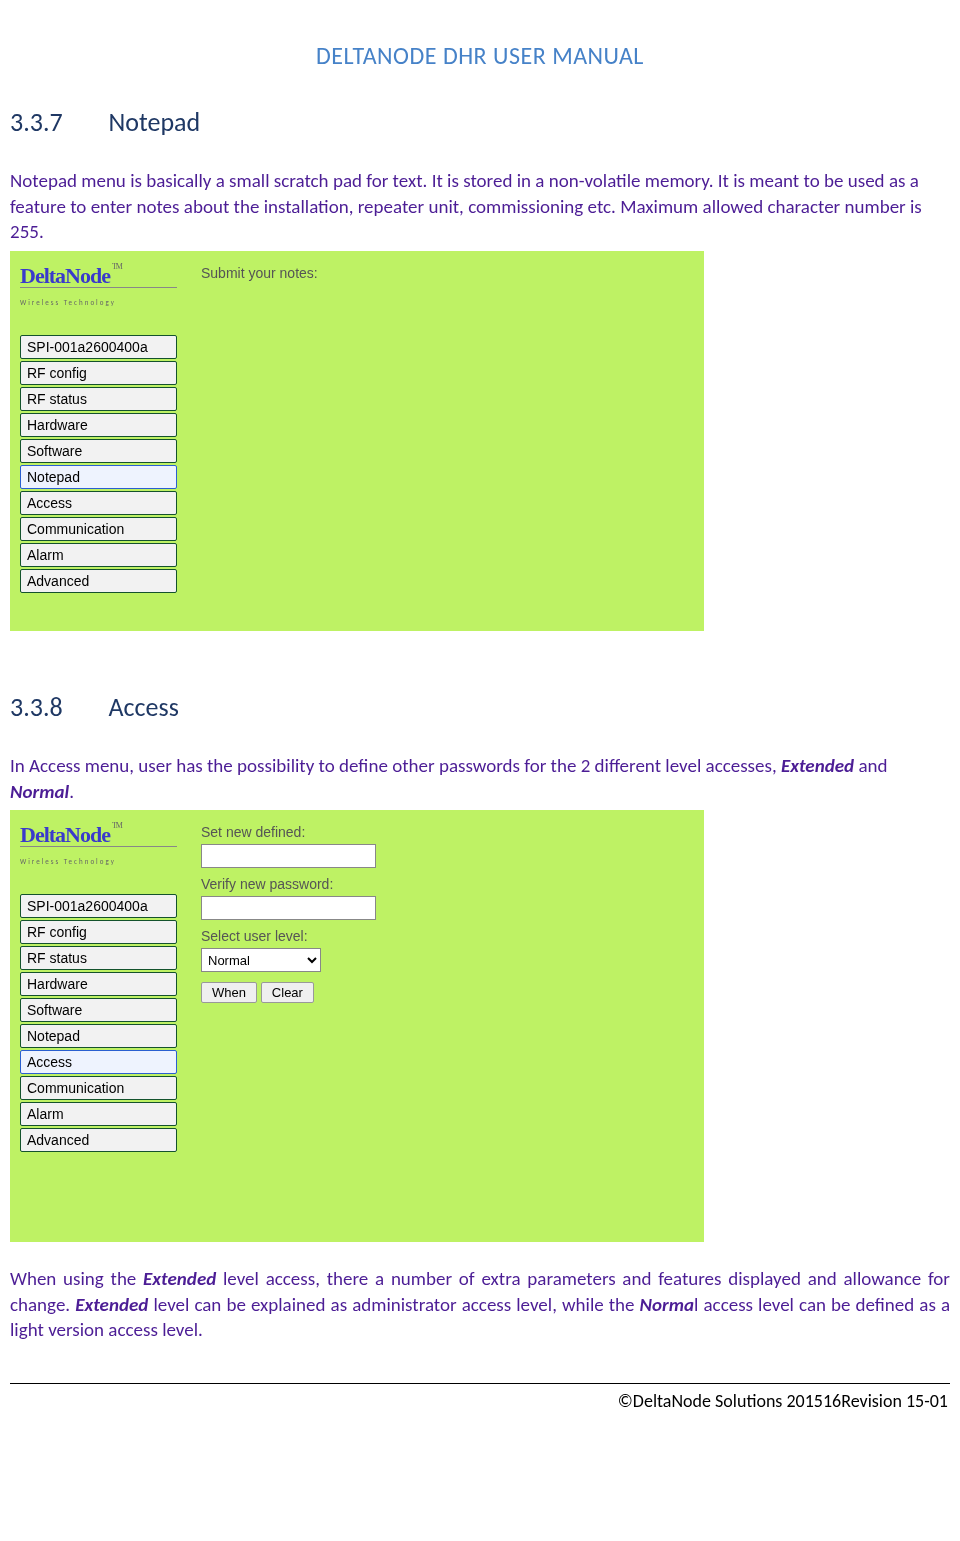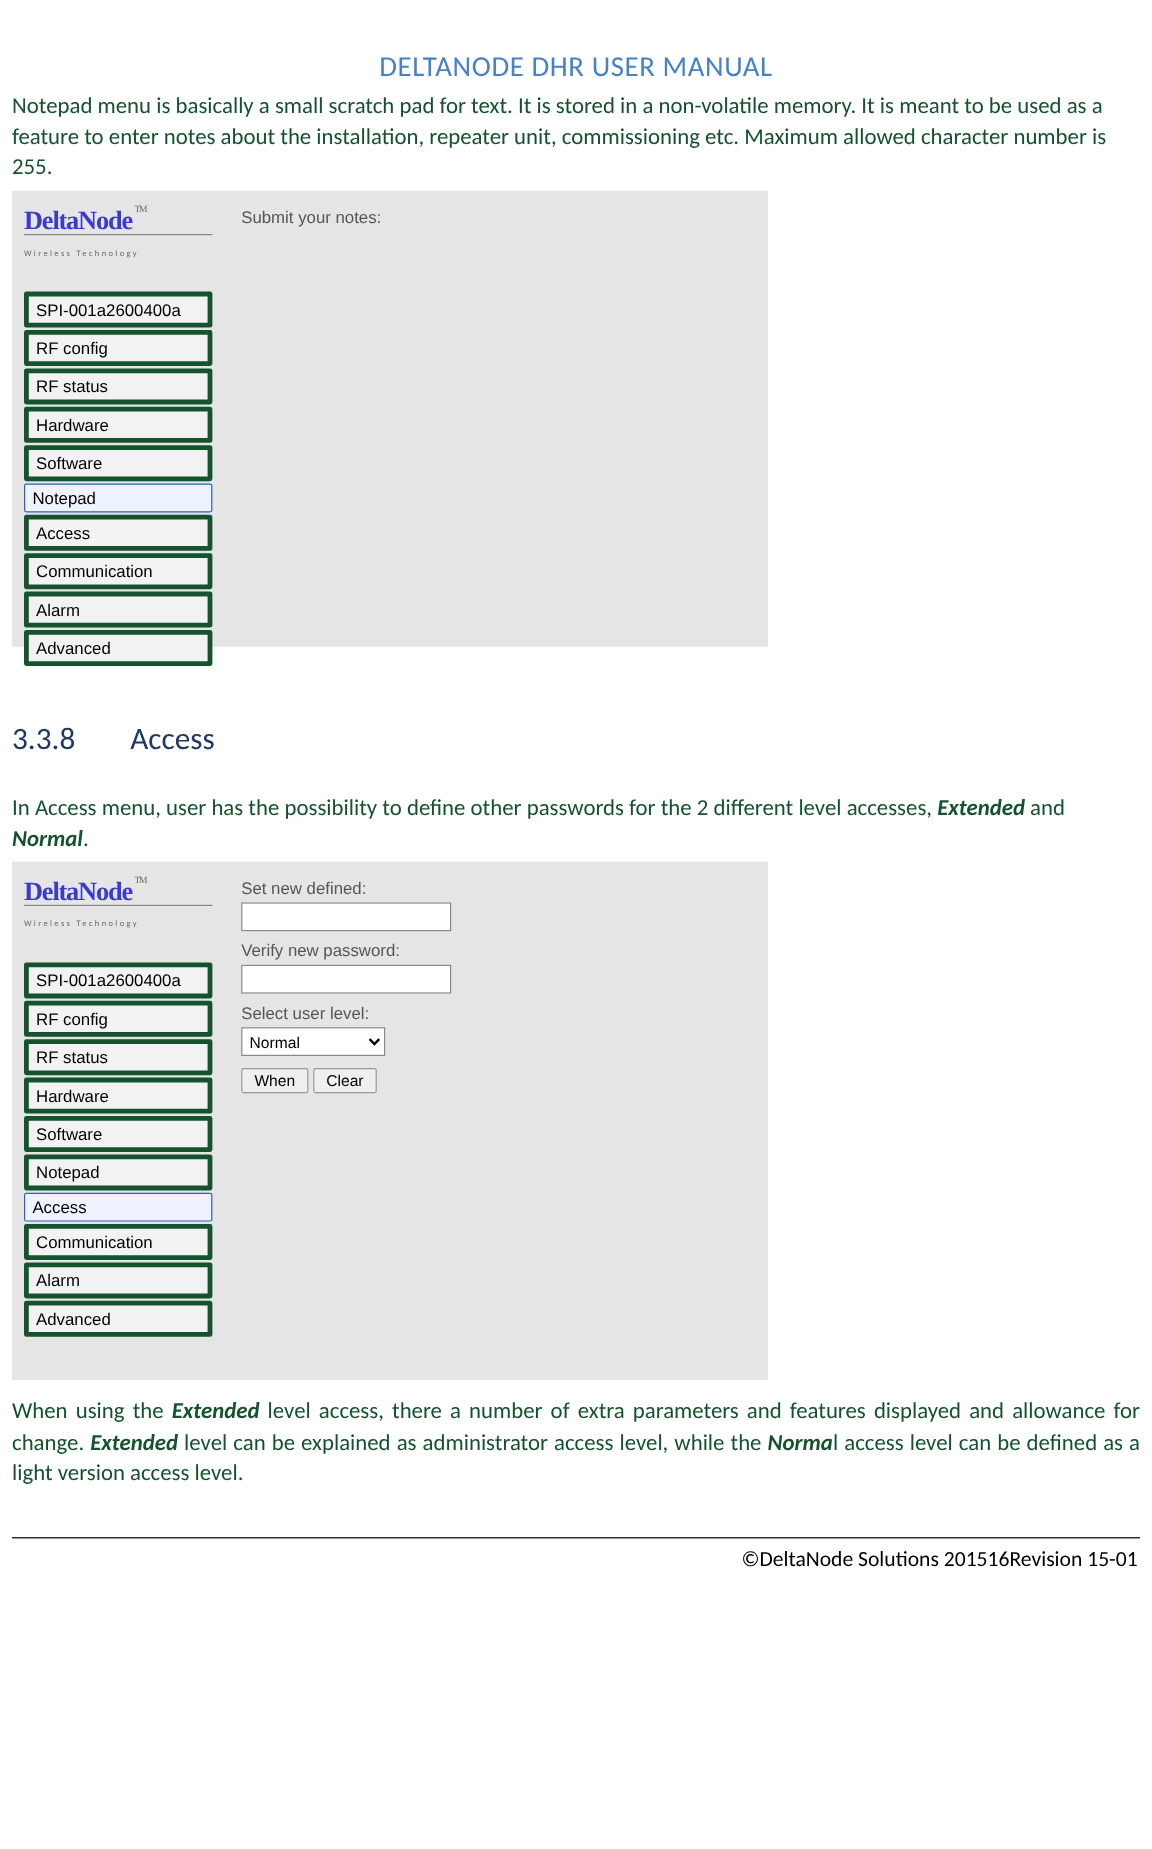--- a/index.html
+++ b/index.html
@@ -26,31 +26,31 @@
     font-size: 26px;
     font-weight: normal;
     margin: 30px 0 30px 0;
   }
   .section-heading .num {
     margin-right: 40px;
   }
   .body-text {
     font-size: 19px;
     line-height: 1.35;
-    color: #14532d;
+    color: #4c1d95;
     margin: 0 0 6px 0;
   }
   .body-text .ital { font-style: italic; font-weight: bold; }
   .body-text.justify { text-align: justify; }
   .screenshot {
-    background: #e5e5e5;
-    width: 630px;
+    background: #bef264;
+    width: 694px;
     position: relative;
     margin-top: 4px;
-    margin-bottom: 14px;
+    margin-bottom: 24px;
   }
   .screenshot-inner {
     display: flex;
     align-items: flex-start;
   }
   .sidebar {
     width: 173px;
     padding: 12px 6px 40px 10px;
   }
   .logo {
@@ -78,21 +78,21 @@
     letter-spacing: 2px;
     margin-top: -2px;
     border-top: 1px solid #888;
     padding-top: 10px;
   }
   .menu {
     margin-top: 10px;
   }
   .menu-item {
     background: #f2f2f2;
-    border: 4px solid #14532d;
+    border: 1px solid #14532d;
     border-radius: 2px;
     padding: 3px 6px;
     margin-bottom: 2px;
     font-size: 14px;
     color: #000;
     font-family: Arial, sans-serif;
   }
   .menu-item.selected {
     border: 1px solid #2a5fd0;
     background: #eef3fe;
@@ -157,20 +157,24 @@
     font-size: 18px;
     padding: 0 2px 8px 2px;
   }
 </style>
 </head>
 <body>
 
 <div class="page">
   <div class="doc-header">DELTANODE DHR USER MANUAL</div>
 
+  <h2 class="section-heading">
+    <span class="num">3.3.7</span>
+    <span>Notepad</span>
+  </h2>
   <p class="body-text">Notepad menu is basically a small scratch pad for text. It is stored in a non-volatile memory. It is meant to be used as a feature to enter notes about the installation, repeater unit, commissioning etc. Maximum allowed character number is 255.</p>
 
   <div class="screenshot h1">
     <div class="screenshot-inner">
       <div class="sidebar">
         <div class="logo">
           <div class="logo-main">
             <span>DeltaNode</span><span class="tm">TM</span>
           </div>
           <div class="logo-sub">Wireless  Technology</div>

